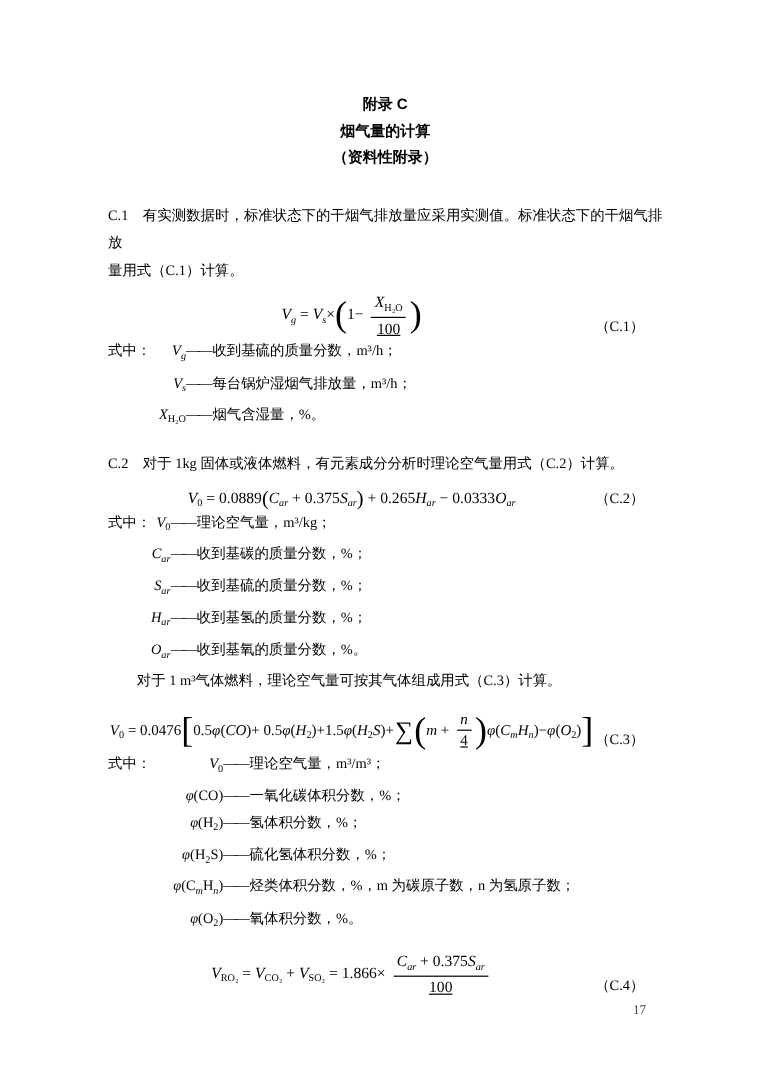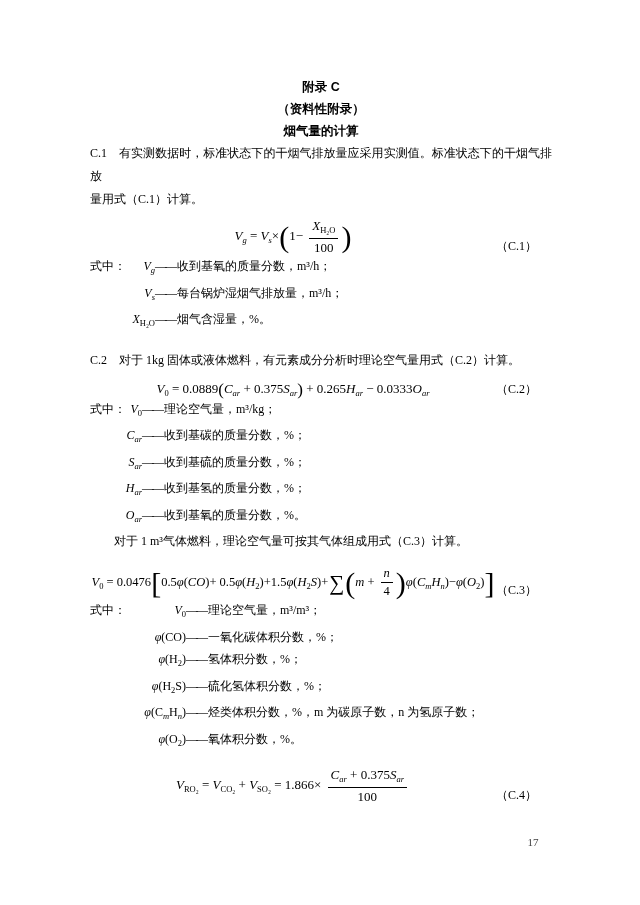--- a/index.html
+++ b/index.html
@@ -9,21 +9,21 @@
 
   
   .titles{text-align:center;font-family:"Liberation Sans","DejaVu Sans",sans-serif;
           font-weight:bold;font-size:12.5px;}
   .titles div{line-height:22px;}
 
   
   .para{margin:0;line-height:23px;}
   .line{line-height:23px;}
   .line-just{text-align:justify;text-align-last:justify;}
-  .p-c1{}
+  .p-c1{margin-top:26px;}
   .p-c2{margin-top:14px;}
   .p-c2b{text-indent:24px;}
   .p-c3{margin-top:12px;}
 
   
   .fm-row{display:flex;align-items:flex-end;}
   .fm-wrap{flex:1;text-align:center;}
   .fm{display:inline-block;font-size:13px;}
   .fm span{white-space:pre;}
   .fm-label{flex:0 0 56px;text-align:left;font-size:12px;}
@@ -36,21 +36,21 @@
   
   .tk-i{font-style:italic;}
   .tk-r{font-style:normal;}
   .tk-sub,.tk-subi{font-size:8.5px;vertical-align:-3px;}
   .tk-subi{font-style:italic;}
   .tk-big{font-size:30px;font-weight:300;vertical-align:middle;line-height:0;}
   .tk-big2{font-size:17px;vertical-align:-2px;line-height:0;}
   .tk-sum{font-size:21px;vertical-align:middle;line-height:0;margin:0 1px;}
   .frac{display:inline-block;vertical-align:middle;text-align:center;margin:0 3px;line-height:1;}
   .fnum{display:block;padding:0 3px 2px;border-bottom:1px solid #000;line-height:1.1;}
-  .fden{display:block;padding-top:2px;line-height:1.1;}
+  .fden{display:block;padding-top:2px;line-height:1.1;text-decoration:underline;}
 
   
   .defs{position:relative;}
   .def-prefix{position:absolute;left:0;top:0;line-height:22.5px;}
   .def-row{display:flex;align-items:baseline;line-height:22.5px;}
   .def-sym{text-align:right;white-space:nowrap;}
   .defs-c1 .def-sym{flex:0 0 65px;}
   .defs-c2 .def-sym{flex:0 0 52px;}
   .defs-c3 .def-sym{flex:0 0 96px;}
   .def-dash{flex:0 0 auto;letter-spacing:-2px;padding-right:2px;}
@@ -60,42 +60,42 @@
           font-size:11px;color:#444;}
 </style>
 </head>
 <body>
 
 <div class="page">
   <div class="content">
 
     <div class="titles">
       <div>附录 C</div>
+      <div>烟气量的计算</div>
       <div>（资料性附录）</div>
-      <div>烟气量的计算</div>
     </div>
 
     <div class="para p-c1">
       <div class="line line-just">C.1　有实测数据时，标准状态下的干烟气排放量应采用实测值。标准状态下的干烟气排放</div>
       <div class="line">量用式（C.1）计算。</div>
     </div>
 
     <div class="fm-row fm-c1">
       <div class="fm-wrap">
         <span class="fm"><span class="tk-i">V</span><span class="tk-subi">g</span><span class="tk-r"> = </span><span class="tk-i">V</span><span class="tk-subi">s</span><span class="tk-r">×</span><span class="tk-big">(</span><span class="tk-r">1− </span><span class="frac"><span class="fnum"><span class="tk-i">X</span><span class="tk-sub">H₂O</span></span><span class="fden"><span class="tk-r">100</span></span></span><span class="tk-big">)</span></span>
       </div>
       <div class="fm-label">（C.1）</div>
     </div>
 
     <div class="defs defs-c1">
       <div class="def-prefix">式中：</div>
       <div class="def-row">
         <span class="def-sym"><span class="tk-i">V</span><span class="tk-subi">g</span></span>
         <span class="def-dash">——</span>
-        <span class="def-desc">收到基氧的质量分数，m³/h；</span>
+        <span class="def-desc">收到基硫的质量分数，m³/h；</span>
       </div>
       <div class="def-row">
         <span class="def-sym"><span class="tk-i">V</span><span class="tk-subi">s</span></span>
         <span class="def-dash">——</span>
         <span class="def-desc">每台锅炉湿烟气排放量，m³/h；</span>
       </div>
       <div class="def-row">
         <span class="def-sym"><span class="tk-i">X</span><span class="tk-sub">H₂O</span></span>
         <span class="def-dash">——</span>
         <span class="def-desc">烟气含湿量，%。</span>

